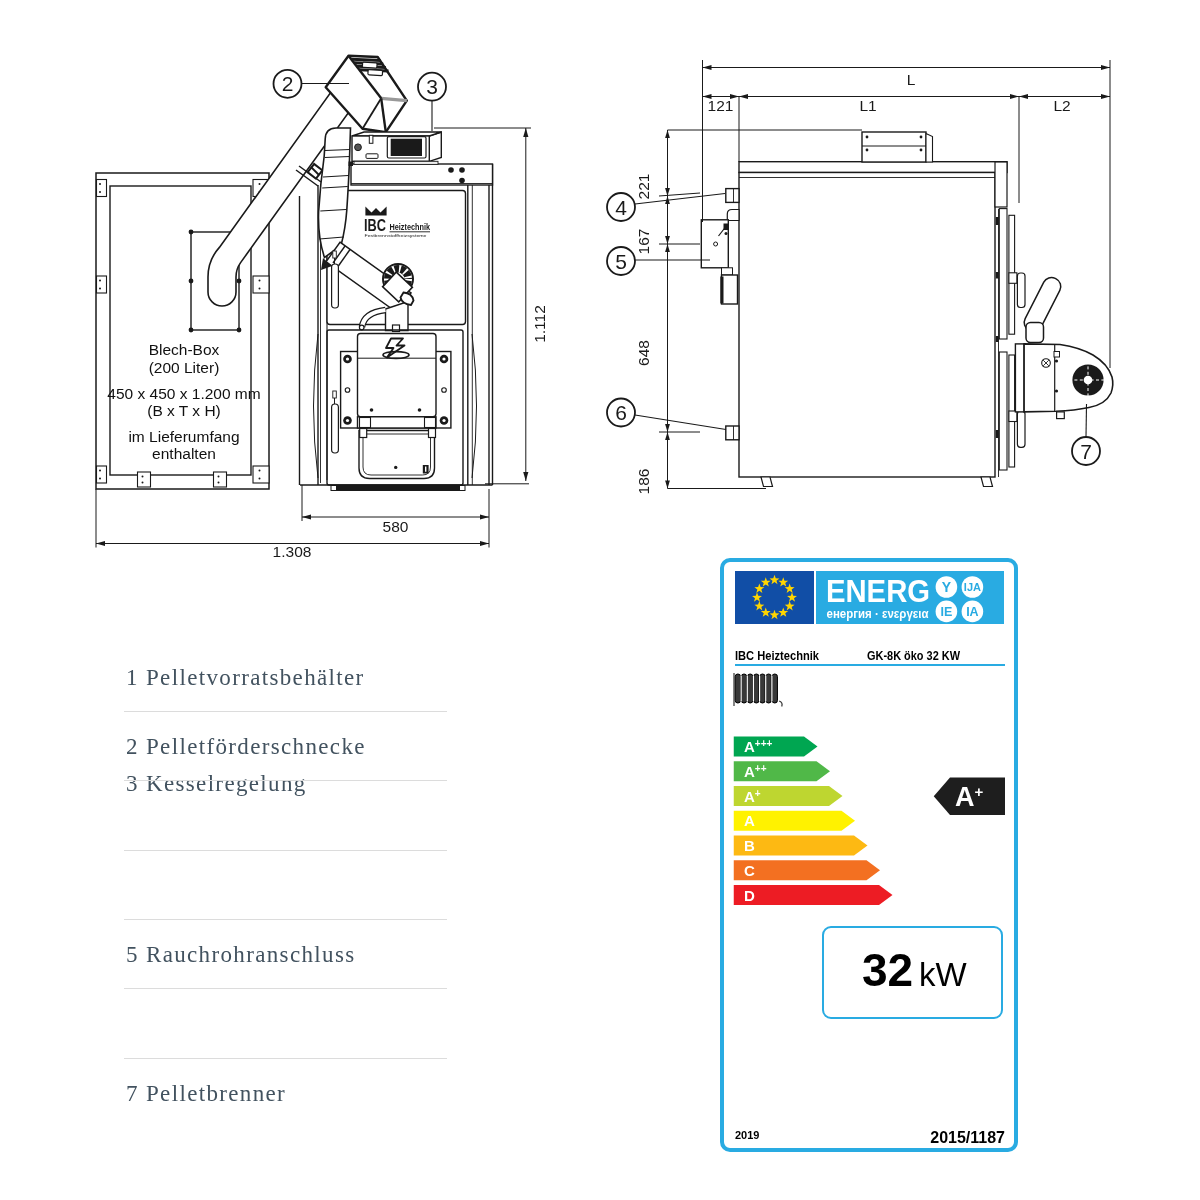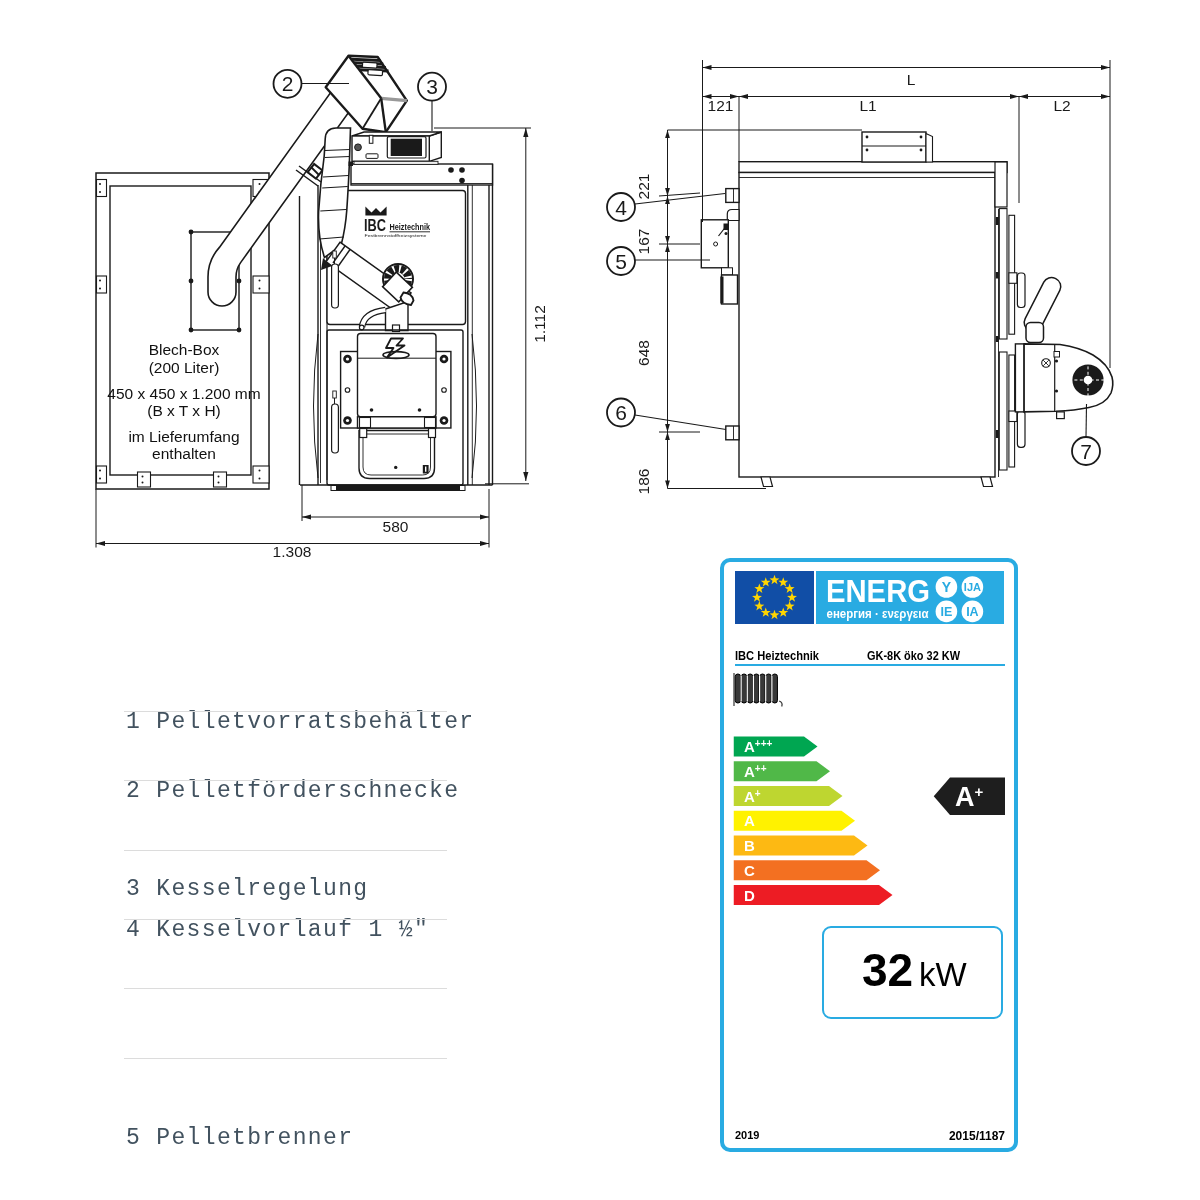--- a/index.html
+++ b/index.html
@@ -1,21 +1,21 @@
 <!DOCTYPE html>
 <html><head>
 <meta charset="utf-8">
 <style>
 html,body{margin:0;padding:0;}
 body{width:1200px;height:1200px;background:#fff;position:relative;overflow:hidden;
      font-family:"Liberation Sans",sans-serif;}
 #page{position:absolute;left:0;top:0;width:1200px;height:1200px;background:#fff;}
 .abs{position:absolute;}
-.li-item{position:absolute;left:126px;font-family:Liberation Mono, monospace;
-         font-size:23px;color:#42525f;white-space:nowrap;letter-spacing:1.35px;margin-top:44px;}
+.li-item{position:absolute;left:126px;font-family:Liberation Serif, serif;
+         font-size:23px;color:#42525f;white-space:nowrap;letter-spacing:1.35px;}
 .sep{position:absolute;left:124px;width:323px;height:1px;background:#dcdcdc;}
 .el{position:absolute;}
 </style>
 </head>
 <body>
 <div id="page">
 
 <svg class="abs" style="left:0;top:0" width="1200" height="600" viewBox="0 0 1200 600">
 <g fill="none" stroke="#1a1a1a" stroke-width="1.3">
 <g stroke-width="1.4">
@@ -315,23 +315,23 @@
 <text x="621" y="214.5">4</text>
 <text x="621" y="268.5">5</text>
 <text x="621" y="420">6</text>
 <text x="1086" y="458.5">7</text>
 </g>
 </g>
 </svg>
 
 <div class="li-item" style="top:665px">1 Pelletvorratsbehälter</div>
 <div class="li-item" style="top:734px">2 Pelletförderschnecke</div>
-<div class="li-item" style="top:832px">3 Kesselregelung</div>
-<div class="li-item" style="top:873px">4 Kesselvorlauf 1 ½″</div>
-<div class="li-item" style="top:1081px">5 Pelletbrenner</div>
+<div class="li-item" style="top:771px">3 Kesselregelung</div>
+<div class="li-item" style="top:942px">5 Rauchrohranschluss</div>
+<div class="li-item" style="top:1081px">7 Pelletbrenner</div>
 <div class="sep" style="top:711px"></div>
 <div class="sep" style="top:780px"></div>
 <div class="sep" style="top:850px"></div>
 <div class="sep" style="top:919px"></div>
 <div class="sep" style="top:988px"></div>
 <div class="sep" style="top:1058px"></div>
 
 <div class="el" style="left:720px;top:558px;width:290px;height:586px;border:4px solid #29abe2;border-radius:10px;background:#fff;"></div>
 <div class="el" style="left:735px;top:571px;width:79px;height:53px;background:#114ea6;">
 <svg width="79" height="53" viewBox="0 0 79 53">
@@ -416,15 +416,15 @@
 </g>
 </svg>
 
 <div class="el" style="left:822px;top:926px;width:177px;height:89px;border:2.5px solid #29abe2;border-radius:9px;"></div>
 <svg class="el" style="left:822px;top:926px" width="182" height="94" viewBox="0 0 182 94">
 <text x="40" y="60" font-size="46" font-weight="bold" font-family="Liberation Sans,sans-serif" fill="#000">32</text>
 <text x="97" y="60" font-size="33" font-family="Liberation Sans,sans-serif" fill="#000">kW</text>
 </svg>
 
 <div class="el" style="left:735px;top:1129px;font-size:11px;font-weight:bold;">2019</div>
-<div class="el" style="left:820px;top:1129px;width:185px;text-align:right;font-size:12px;font-weight:bold;">2015/1187</div>
+<div class="el" style="left:820px;top:1129px;width:185px;text-align:right;font-size:16px;font-weight:bold;">2015/1187</div>
 
 </div>
 
 </body></html>

